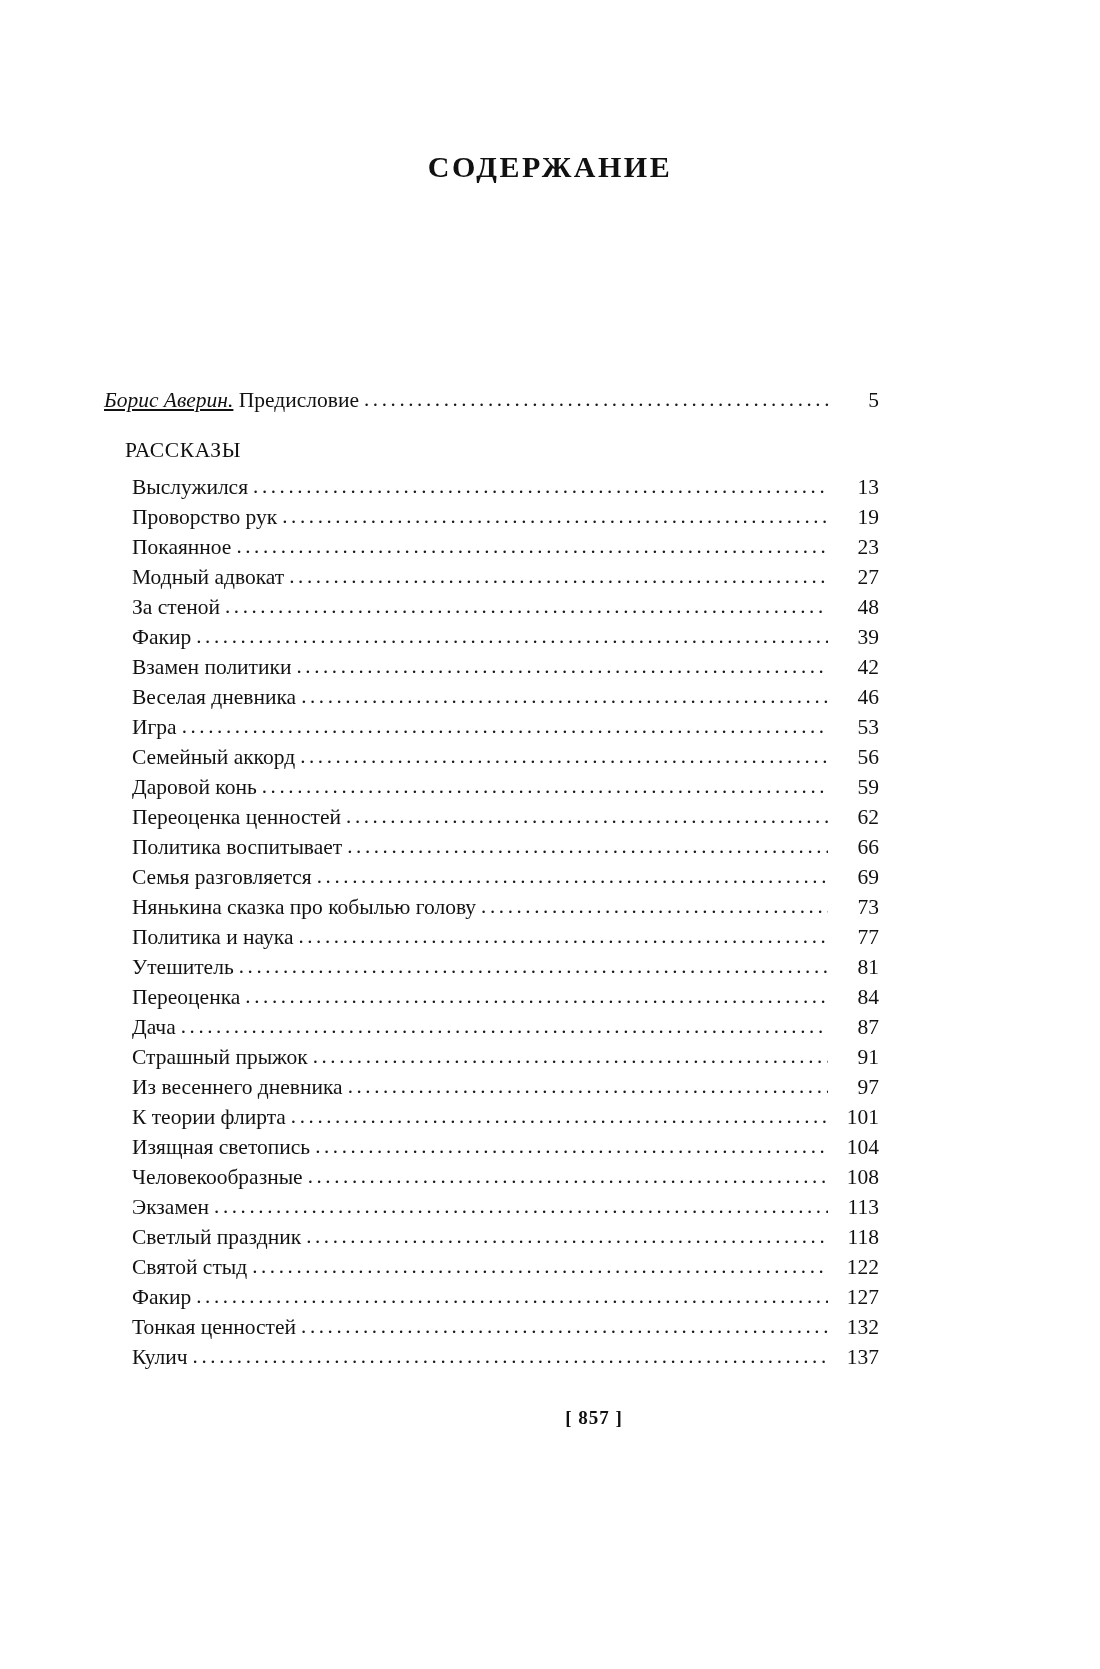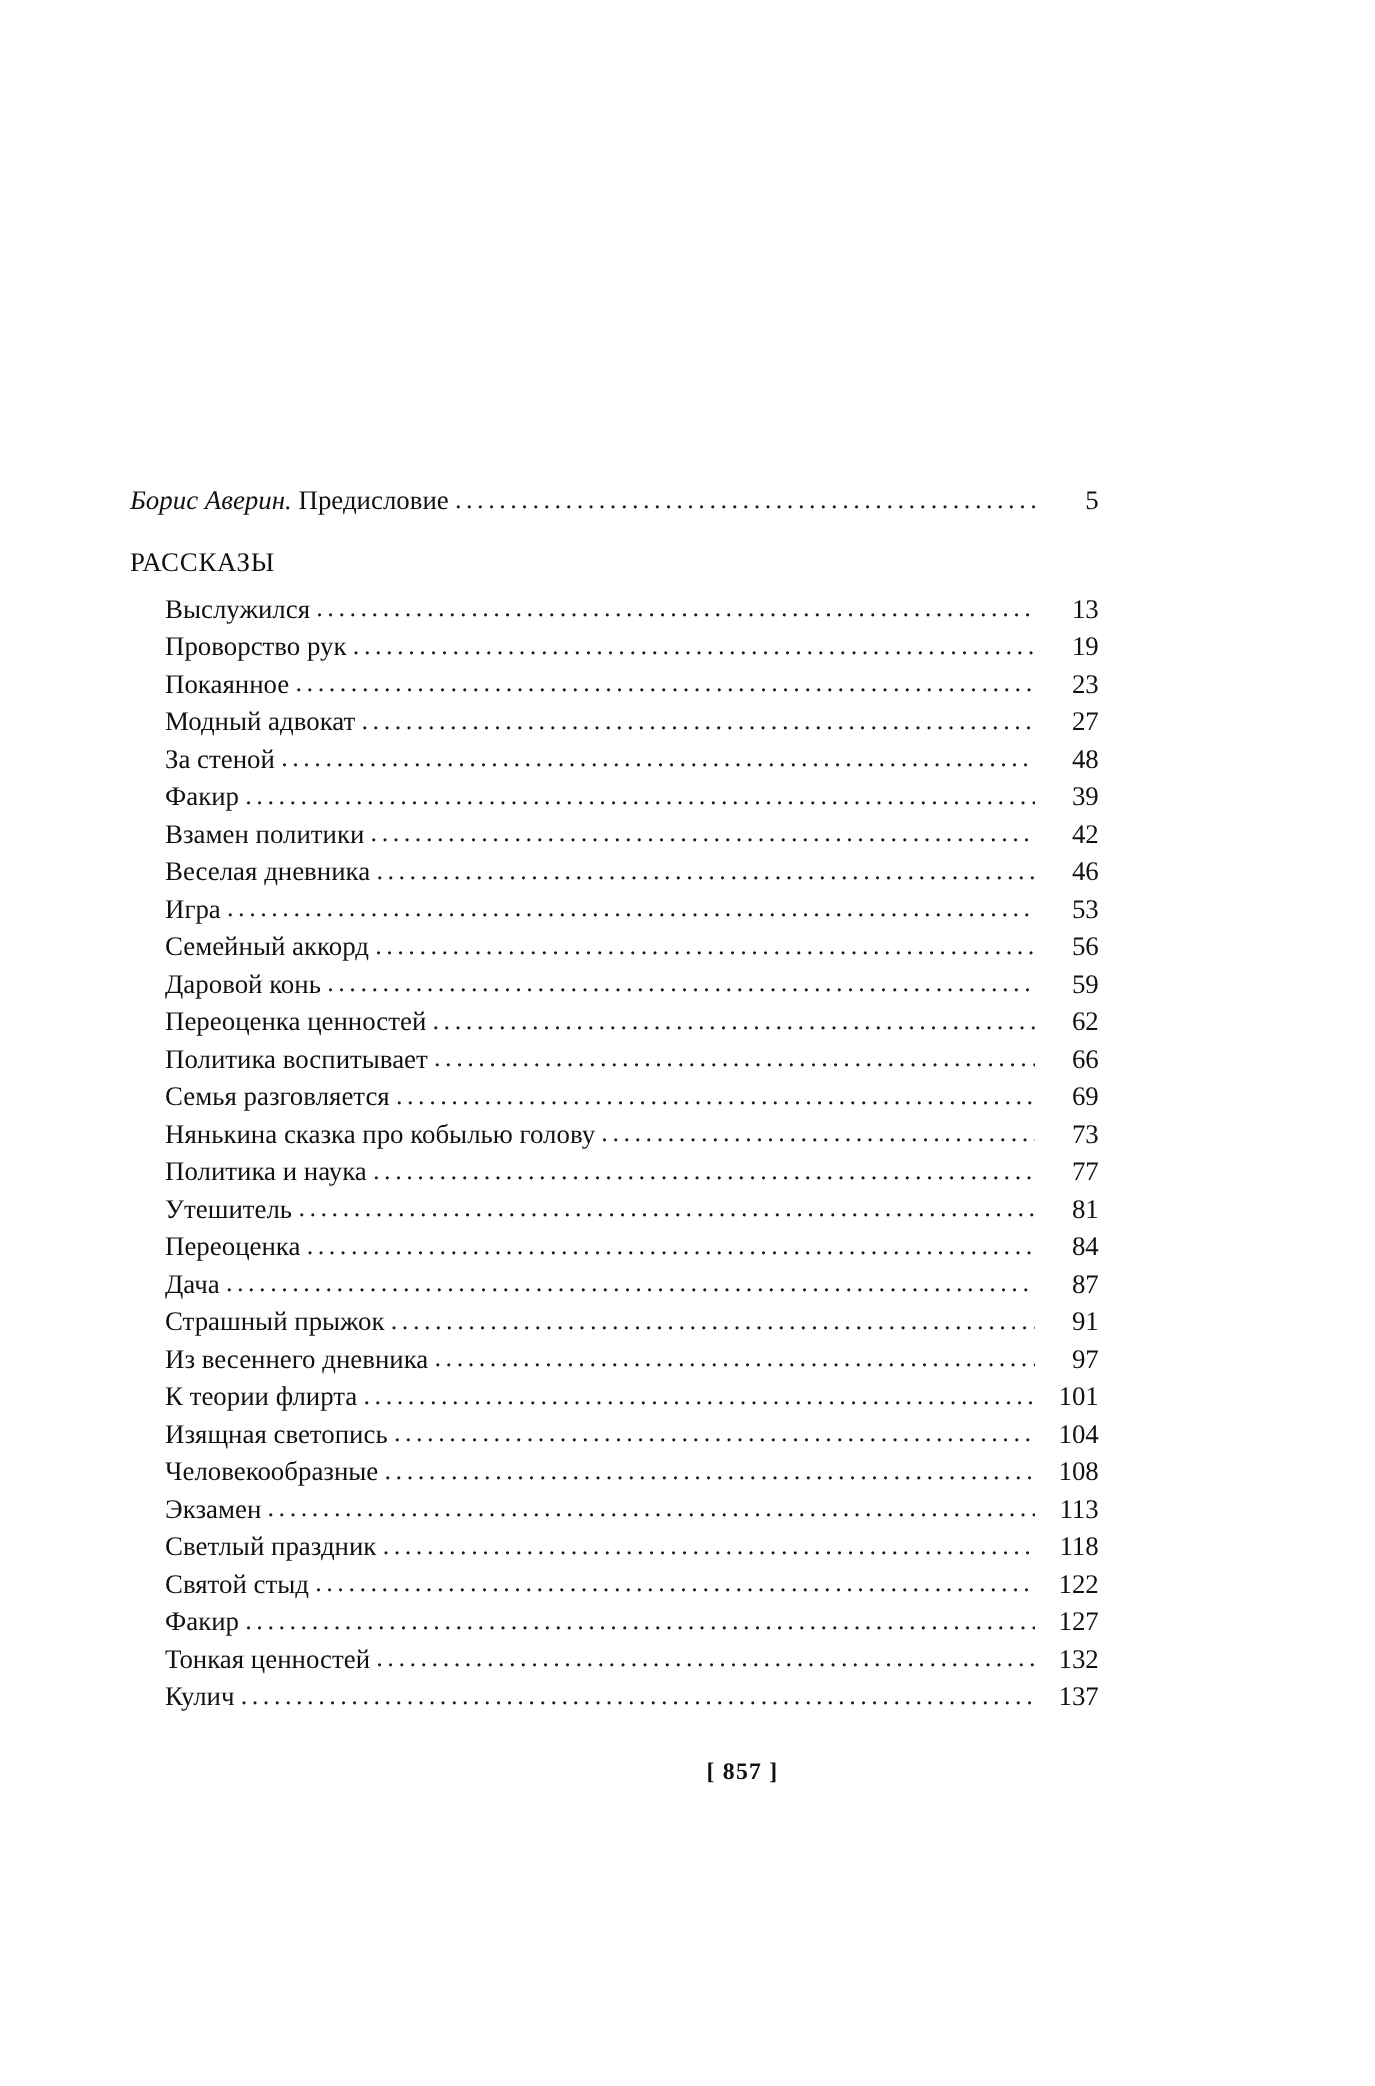--- a/index.html
+++ b/index.html
@@ -46,20 +46,21 @@
     line-height: 1.0;
     margin-bottom: 11.5px;
     white-space: nowrap;
   }
   .toc-entry .label {
     flex: 0 0 auto;
     padding-right: 5px;
   }
   .toc-entry .label .it {
     font-style: italic;
+    text-decoration: underline;
   }
   .toc-entry .leader {
     flex: 1 1 auto;
     overflow: hidden;
     white-space: nowrap;
     font-size: 21px;
     letter-spacing: 3.6px;
     color: #1a1a1a;
     transform: translateY(-1px);
   }
@@ -70,20 +71,21 @@
     min-width: 42px;
   }
   .preface-entry {
     margin-bottom: 26px;
   }
   .section-head {
     font-size: 21.5px;
     letter-spacing: 0.6px;
     margin-bottom: 14px;
     margin-top: 2px;
+    margin-left: 21px;
   }
   .list-tight .toc-entry {
     margin-bottom: 8.5px;
     margin-left: 28px;
   }
   .list-tight .toc-entry .page-num {
     min-width: 46px;
   }
   .folio {
     position: absolute;
@@ -95,20 +97,21 @@
     font-weight: bold;
     letter-spacing: 1px;
     padding-left: 44px;
   }
 </style>
 </head>
 <body>
 
 <div class="page">
 
+  <div class="title">СОДЕРЖАНИЕ</div>
 
   <div class="content-block">
 
     <div class="toc-entry preface-entry">
       <span class="label"><span class="it">Борис Аверин.</span> <span>Предисловие</span></span>
       <span class="leader">.................................................................................................</span>
       <span class="page-num">5</span>
     </div>
 
     <div class="section-head">РАССКАЗЫ</div>

